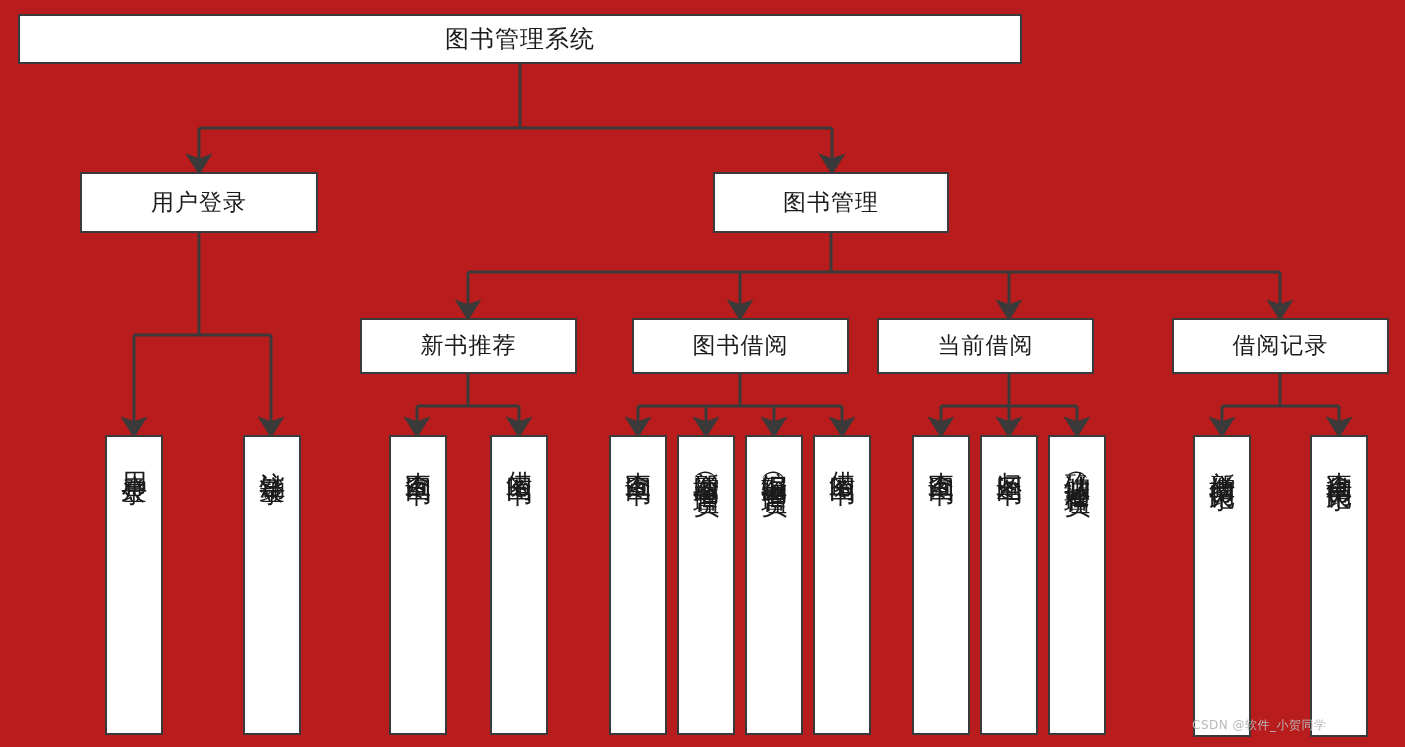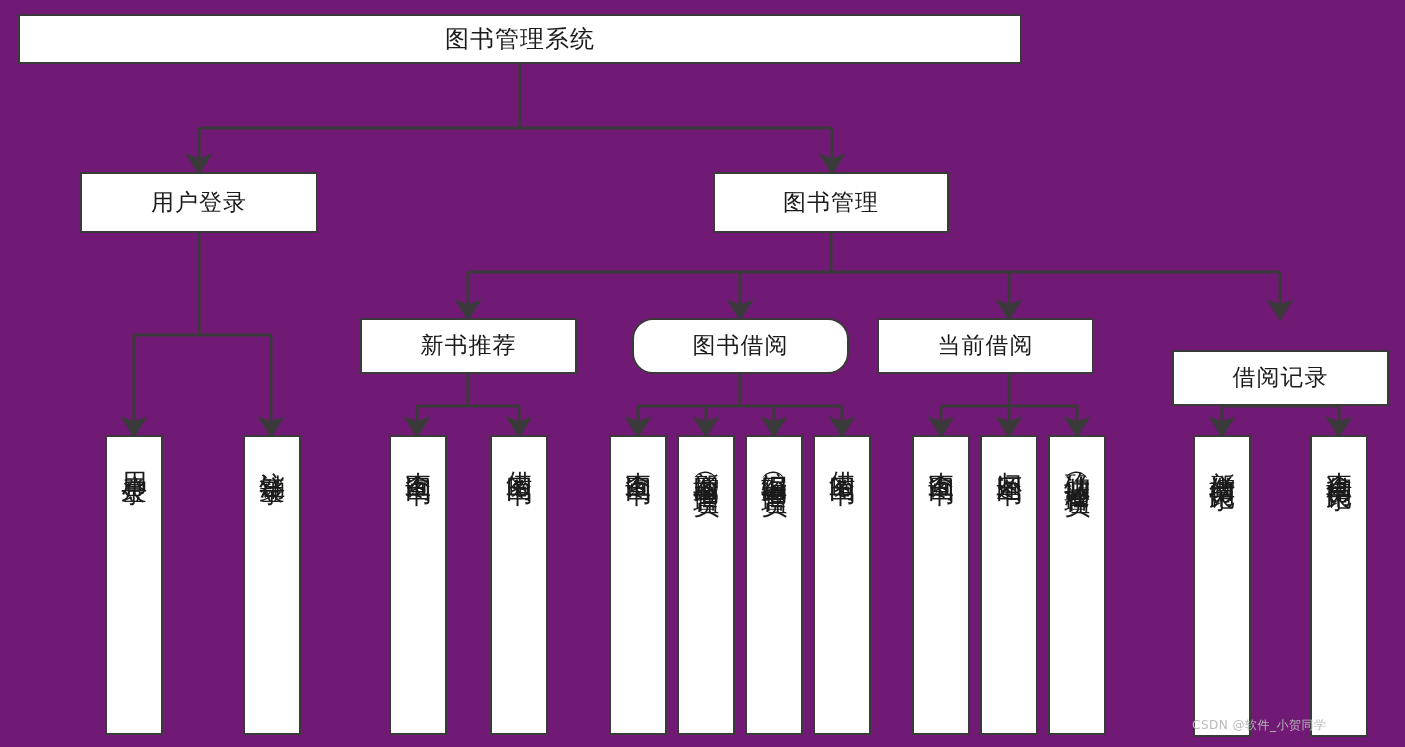--- a/index.html
+++ b/index.html
@@ -7,21 +7,21 @@
     padding: 0;
     background: #ffffff;
   }
   body {
     font-family: "DejaVu Sans", "Liberation Sans", sans-serif;
   }
   #stage {
     position: relative;
     width: 1405px;
     height: 747px;
-    background: #701a75;
+    background: #b91c1c;
     overflow: hidden;
   }
   #wires {
     position: absolute;
     left: 0;
     top: 0;
     width: 1405px;
     height: 747px;
     pointer-events: none;
   }
@@ -122,23 +122,23 @@
       <path d="M1339,406 L1339,426" marker-end="url(#arrow)"></path>
     </g>
   </svg>
 
   <div class="node h root" style="left:18px; top:14px; width:1004px; height:50px;">图书管理系统</div>
 
   <div class="node h" style="left:80px; top:172px; width:238px; height:61px;">用户登录</div>
   <div class="node h" style="left:360px; top:318px; width:217px; height:56px;">新书推荐</div>
 
   <div class="node h" style="left:713px; top:172px; width:236px; height:61px;">图书管理</div>
-  <div class="node h" style="left:632px; top:318px; width:217px; height:56px;border-radius:21px;">图书借阅</div>
+  <div class="node h" style="left:632px; top:318px; width:217px; height:56px;">图书借阅</div>
   <div class="node h" style="left:877px; top:318px; width:217px; height:56px;">当前借阅</div>
-  <div class="node h" style="left:1172px; top:318px; width:217px; height:56px;margin-top:32px;">借阅记录</div>
+  <div class="node h" style="left:1172px; top:318px; width:217px; height:56px;">借阅记录</div>
 
   <div class="node leaf" style="left:105px; top:435px; width:58px; height:300px;">
     <span class="vtext">用户登录</span>
   </div>
   <div class="node leaf" style="left:243px; top:435px; width:58px; height:300px;">
     <span class="vtext">注销登录</span>
   </div>
 
   <div class="node leaf" style="left:389px; top:435px; width:58px; height:300px;">
     <span class="vtext">查询图书</span>

